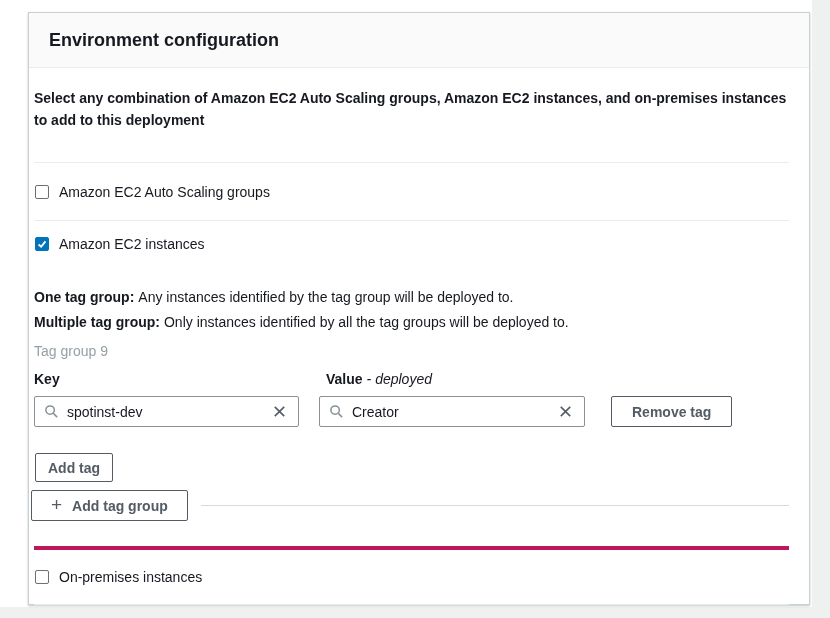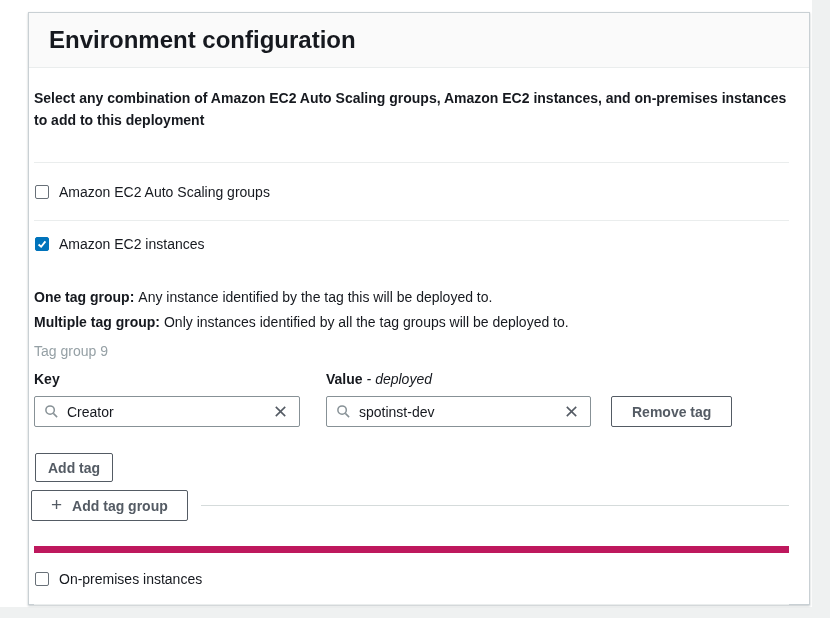--- a/index.html
+++ b/index.html
@@ -21,37 +21,37 @@
     background: #fff;
     border: 1px solid #c9d0d4;
     box-shadow: 0 1px 2px rgba(0,28,36,.25);
   }
   .card-header {
     height: 55px; background: #fafafa;
     border-bottom: 1px solid #eaeded;
     display: flex; align-items: center;
     padding: 0 20px;
   }
-  .card-title { font-size: 24px; font-weight: 700; color: #16191f; text-align: center; }
+  .card-title { font-size: 18px; font-weight: 700; color: #16191f; text-align: center; }
 
   .card-body { padding: 0 20px 0 5px; }
 
   .desc {
     margin-top: 19px;
     line-height: 22px;
     padding-bottom: 31px;
     border-bottom: 1px solid #eaeded;
     max-width: 760px;
     font-weight: bold;
   }
 
   .option-row { display: flex; align-items: center; }
   .row-asg { height: 58px; border-bottom: 1px solid #eaeded; }
   .row-ec2 { height: 46px; }
-  .row-onprem { height: 59px; border-top: 7px solid #be185d; border-bottom: 1px solid #eaeded; margin-top: 25px; }
+  .row-onprem { height: 59px; border-top: 4px solid #be185d; border-bottom: 1px solid #eaeded; margin-top: 25px; }
 
   .cb {
     width: 14px; height: 14px; flex: 0 0 14px;
     border: 1px solid #687078; border-radius: 2px;
     background: #fff; margin: 0 10px 0 1px;
     display: inline-flex; align-items: center; justify-content: center;
     cursor: pointer;
   }
   .cb svg { display: none; }
   .cb.checked { background: #0073bb; border-color: #0073bb; }
@@ -131,57 +131,57 @@
     <div class="option-row row-ec2">
       <span class="cb checked">
         <svg width="12" height="12" viewBox="0 0 14 14">
             <polyline points="3,7.5 6,10.2 11,4" fill="none" stroke="#ffffff" stroke-width="2.2"></polyline>
           </svg>
       </span>
       <span class="cb-label">Amazon EC2 instances</span>
     </div>
 
     <div class="tag-info">
-      <div class="line"><span class="bold-prefix">One tag group:</span><span>Any instance identified by the tag this will be deployed to.</span></div>
+      <div class="line"><span class="bold-prefix">One tag group:</span><span>Any instances identified by the tag group will be deployed to.</span></div>
       <div class="line"><span class="bold-prefix">Multiple tag group:</span><span>Only instances identified by all the tag groups will be deployed to.</span></div>
     </div>
 
     <div class="tag-group-title">Tag group 9</div>
 
     <div class="field-labels">
       <span class="label-key">Key</span>
       <span class="label-value">Value</span>
       <span class="label-optional">- deployed</span>
     </div>
 
     <div class="field-row">
+      <div class="search-input input-value">
+        <span class="icon-search">
+          <svg width="15" height="15" viewBox="0 0 16 16">
+              <circle cx="6.5" cy="6.5" r="4.5" fill="none" stroke="#879196" stroke-width="1.6"></circle>
+              <line x1="10" y1="10" x2="14" y2="14" stroke="#879196" stroke-width="1.6"></line>
+            </svg>
+        </span>
+        <input type="text" value="spotinst-dev" style="">
+        <button class="clear-btn">
+          <svg width="15" height="15" viewBox="0 0 16 16">
+              <line x1="3" y1="3" x2="13" y2="13" stroke="#545b64" stroke-width="1.7"></line>
+              <line x1="13" y1="3" x2="3" y2="13" stroke="#545b64" stroke-width="1.7"></line>
+            </svg>
+        </button>
+      </div>
+
       <div class="search-input input-key">
         <span class="icon-search">
           <svg width="15" height="15" viewBox="0 0 16 16">
               <circle cx="6.5" cy="6.5" r="4.5" fill="none" stroke="#879196" stroke-width="1.6"></circle>
               <line x1="10" y1="10" x2="14" y2="14" stroke="#879196" stroke-width="1.6"></line>
             </svg>
         </span>
         <input type="text" value="Creator" style="">
-        <button class="clear-btn">
-          <svg width="15" height="15" viewBox="0 0 16 16">
-              <line x1="3" y1="3" x2="13" y2="13" stroke="#545b64" stroke-width="1.7"></line>
-              <line x1="13" y1="3" x2="3" y2="13" stroke="#545b64" stroke-width="1.7"></line>
-            </svg>
-        </button>
-      </div>
-
-      <div class="search-input input-value">
-        <span class="icon-search">
-          <svg width="15" height="15" viewBox="0 0 16 16">
-              <circle cx="6.5" cy="6.5" r="4.5" fill="none" stroke="#879196" stroke-width="1.6"></circle>
-              <line x1="10" y1="10" x2="14" y2="14" stroke="#879196" stroke-width="1.6"></line>
-            </svg>
-        </span>
-        <input type="text" value="spotinst-dev" style="">
         <button class="clear-btn">
           <svg width="15" height="15" viewBox="0 0 16 16">
               <line x1="3" y1="3" x2="13" y2="13" stroke="#545b64" stroke-width="1.7"></line>
               <line x1="13" y1="3" x2="3" y2="13" stroke="#545b64" stroke-width="1.7"></line>
             </svg>
         </button>
       </div>
 
       <button class="btn btn-remove">Remove tag</button>
     </div>

